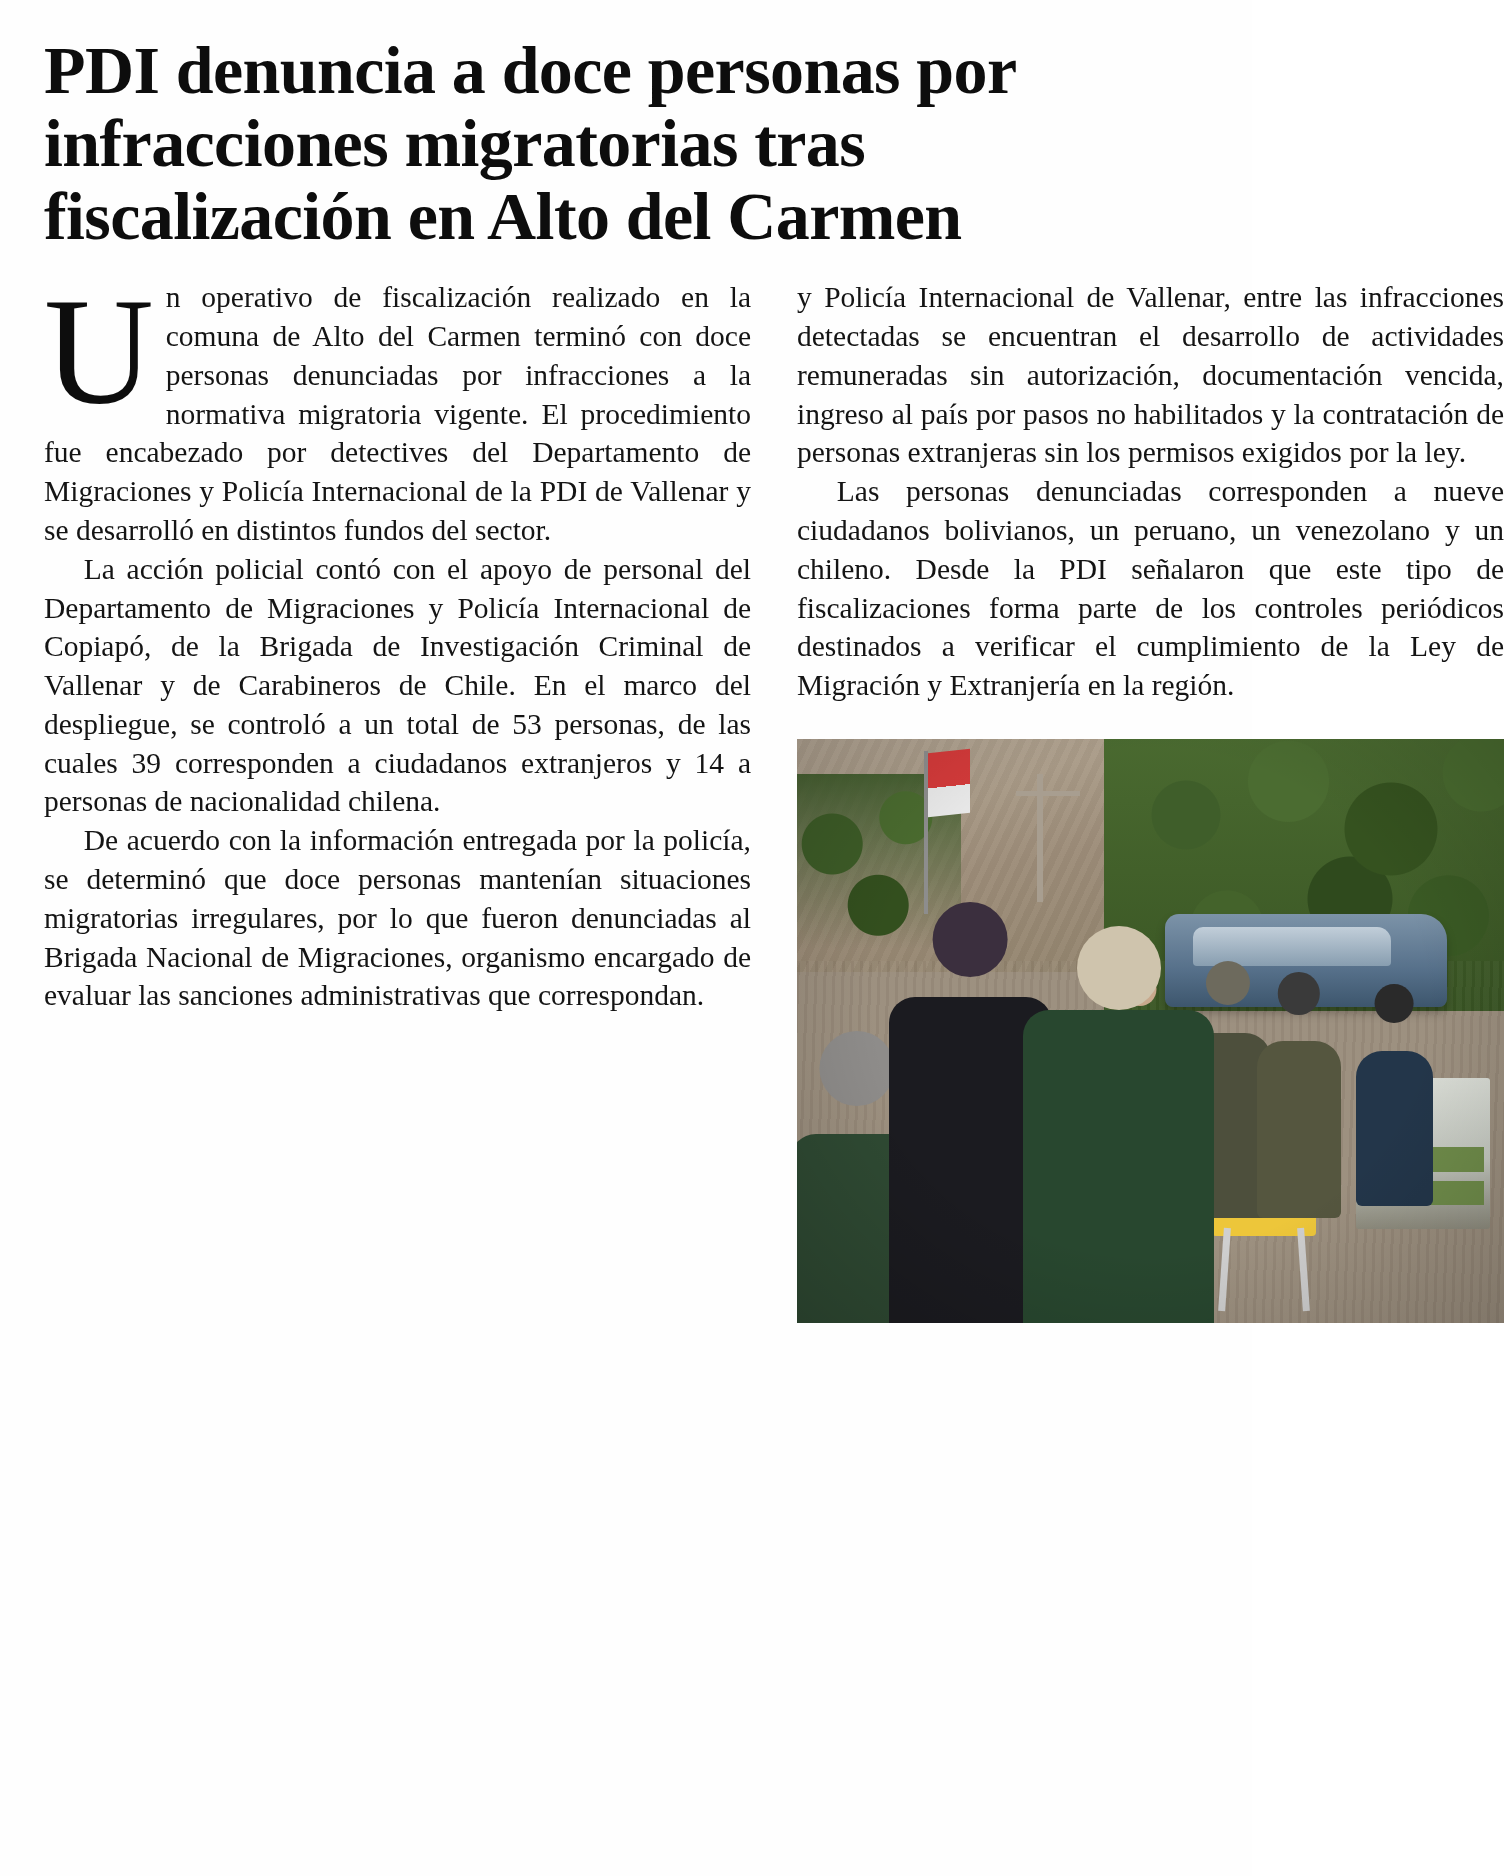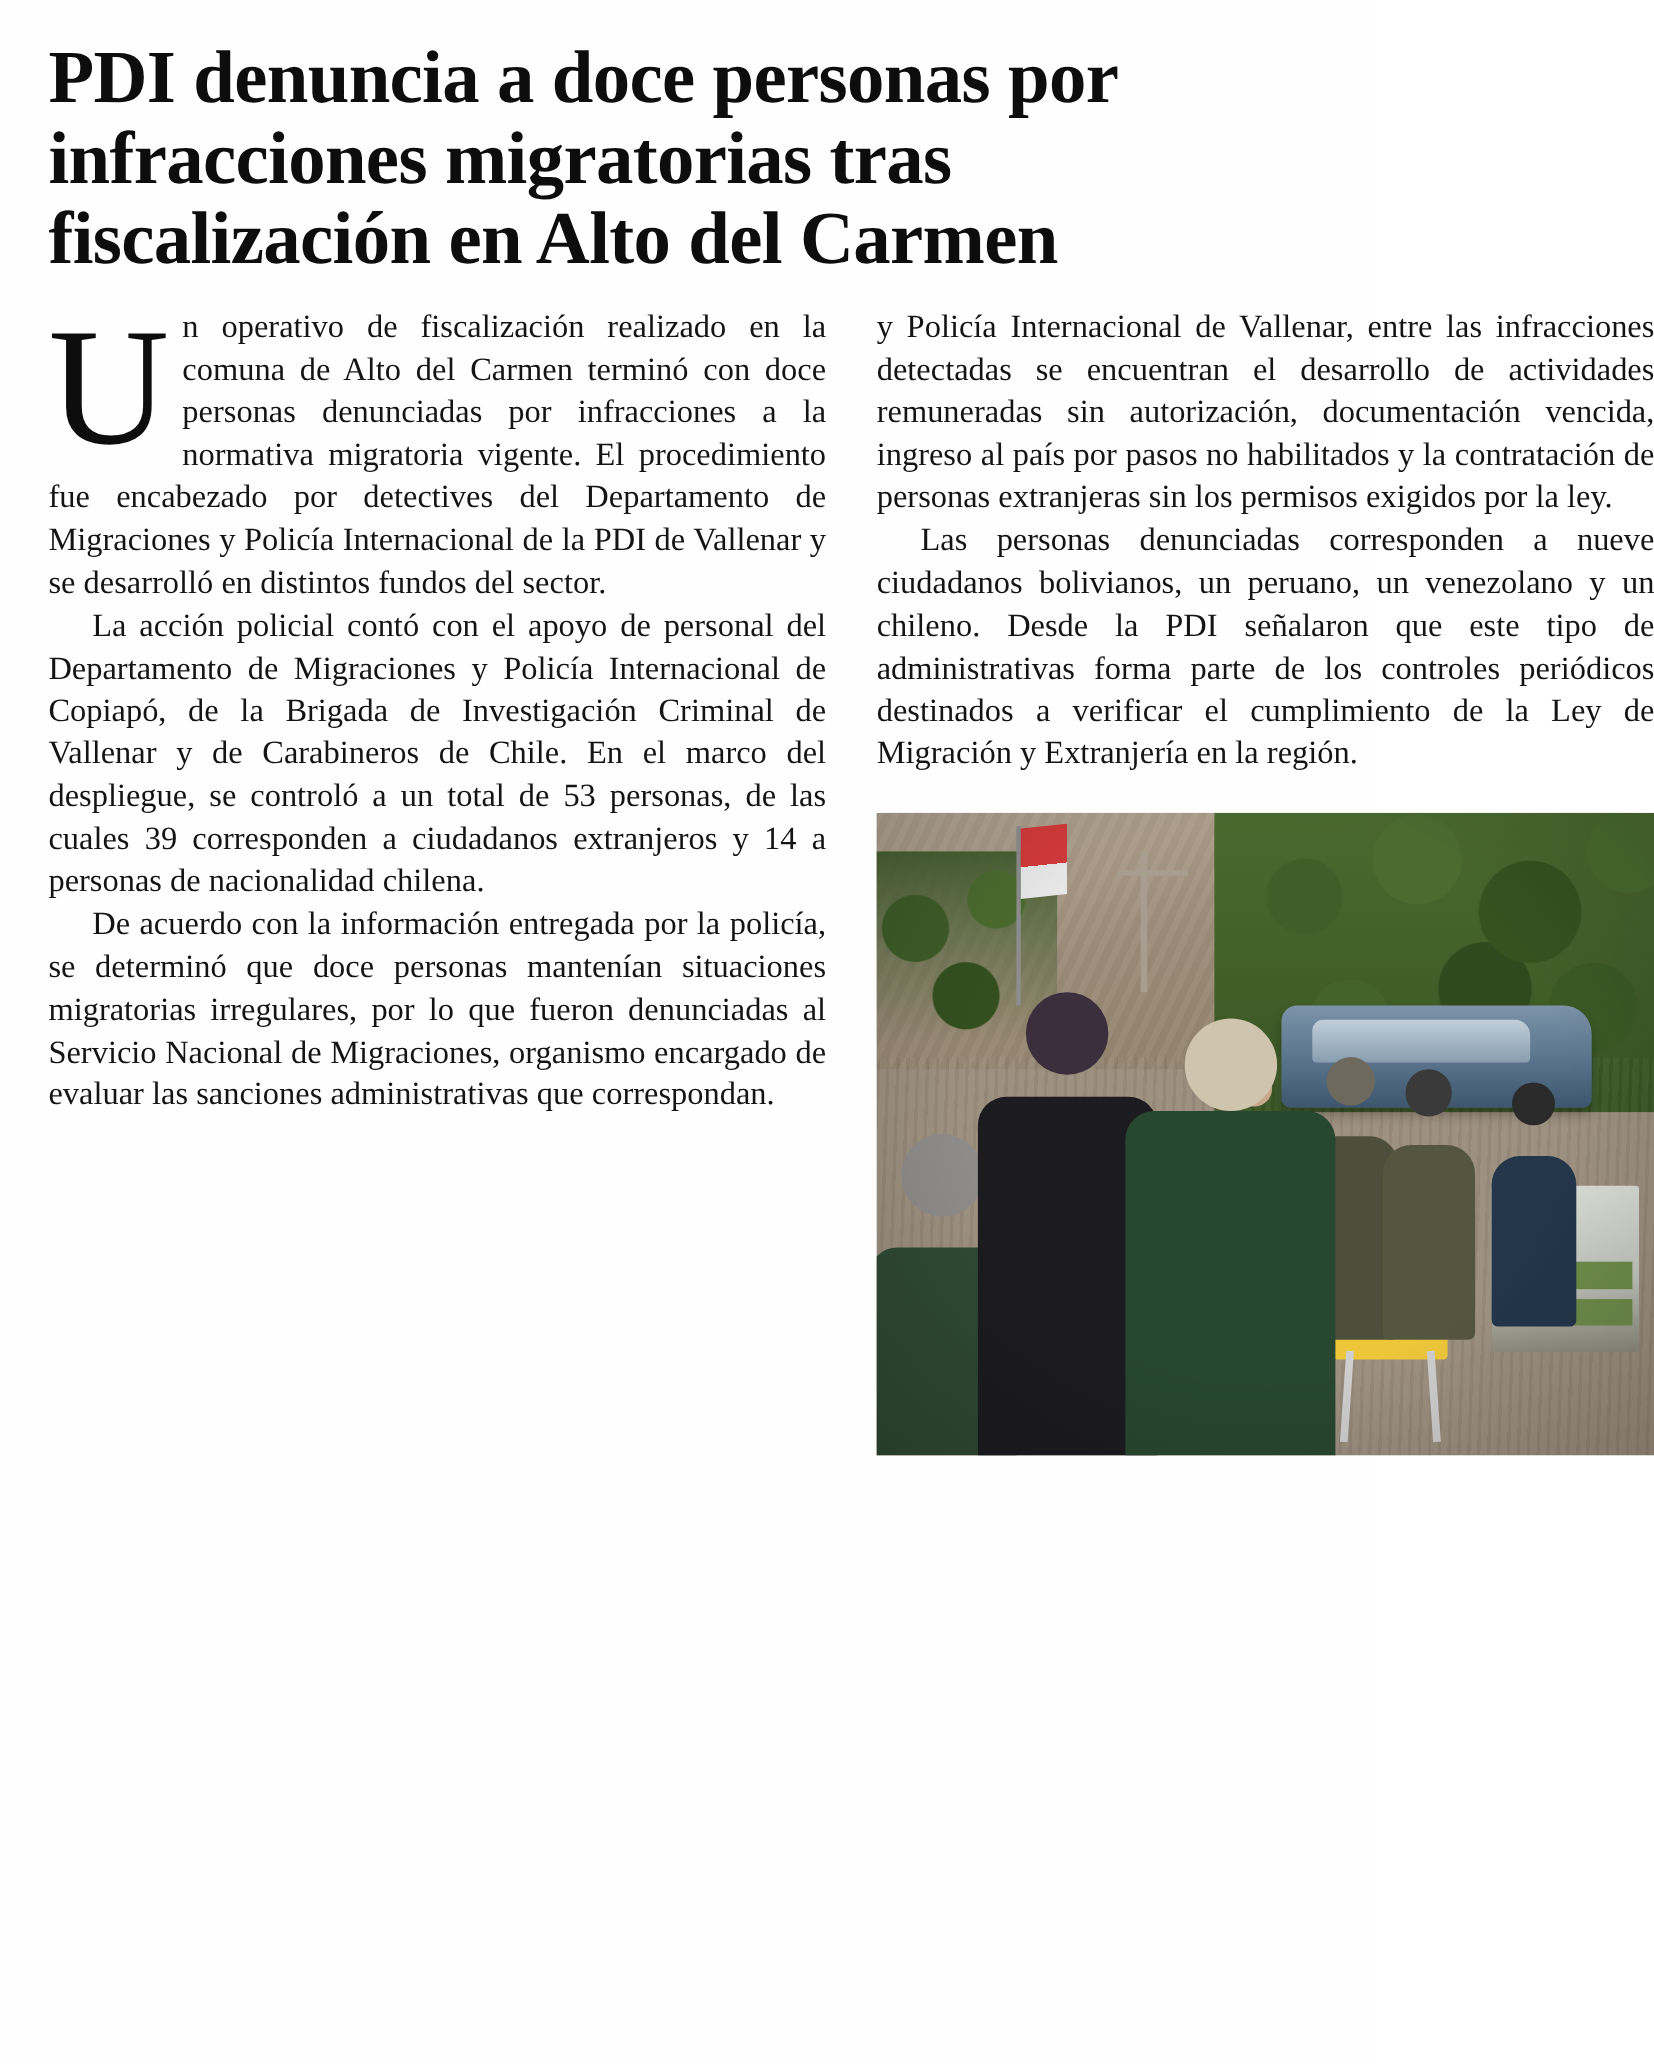--- a/index.html
+++ b/index.html
@@ -276,29 +276,29 @@
   <div class="rule"></div>
 
   <div class="columns">
 
     <div class="col">
 
       <p class="dropcap-para"><span class="dropcap">U</span><span>n operativo de fiscalización realizado en la comuna de Alto del Carmen terminó con doce personas denunciadas por infracciones a la normativa migratoria vigente. El procedimiento fue encabezado por detectives del Departamento de Migraciones y Policía Internacional de la PDI de Vallenar y se desarrolló en distintos fundos del sector.</span></p>
 
       <p>La acción policial contó con el apoyo de personal del Departamento de Migraciones y Policía Internacional de Copiapó, de la Brigada de Investigación Criminal de Vallenar y de Carabineros de Chile. En el marco del despliegue, se controló a un total de 53 personas, de las cuales 39 corresponden a ciudadanos extranjeros y 14 a personas de nacionalidad chilena.</p>
 
-      <p>De acuerdo con la información entregada por la policía, se determinó que doce personas mantenían situaciones migratorias irregulares, por lo que fueron denunciadas al Servicio Nacional de Migraciones, organismo encargado de evaluar las sanciones administrativas que correspondan.</p>
+      <p>De acuerdo con la información entregada por la policía, se determinó que doce personas mantenían situaciones migratorias irregulares, por lo que fueron denunciadas al Brigada Nacional de Migraciones, organismo encargado de evaluar las sanciones administrativas que correspondan.</p>
 
     </div>
 
     <div class="col">
 
       <p>y Policía Internacional de Vallenar, entre las infracciones detectadas se encuentran el desarrollo de actividades remuneradas sin autorización, documentación vencida, ingreso al país por pasos no habilitados y la contratación de personas extranjeras sin los permisos exigidos por la ley.</p>
 
-      <p>Las personas denunciadas corresponden a nueve ciudadanos bolivianos, un peruano, un venezolano y un chileno. Desde la PDI señalaron que este tipo de administrativas forma parte de los controles periódicos destinados a verificar el cumplimiento de la Ley de Migración y Extranjería en la región.</p>
+      <p>Las personas denunciadas corresponden a nueve ciudadanos bolivianos, un peruano, un venezolano y un chileno. Desde la PDI señalaron que este tipo de fiscalizaciones forma parte de los controles periódicos destinados a verificar el cumplimiento de la Ley de Migración y Extranjería en la región.</p>
 
       <div class="photo-wrap">
         <div class="photo">
           <div class="ph-hill"></div>
           <div class="ph-vines"></div>
           <div class="ph-vines-l"></div>
           <div class="ph-ground"></div>
 
           <div class="ph-pole"></div>
           <div class="ph-flag"></div>

